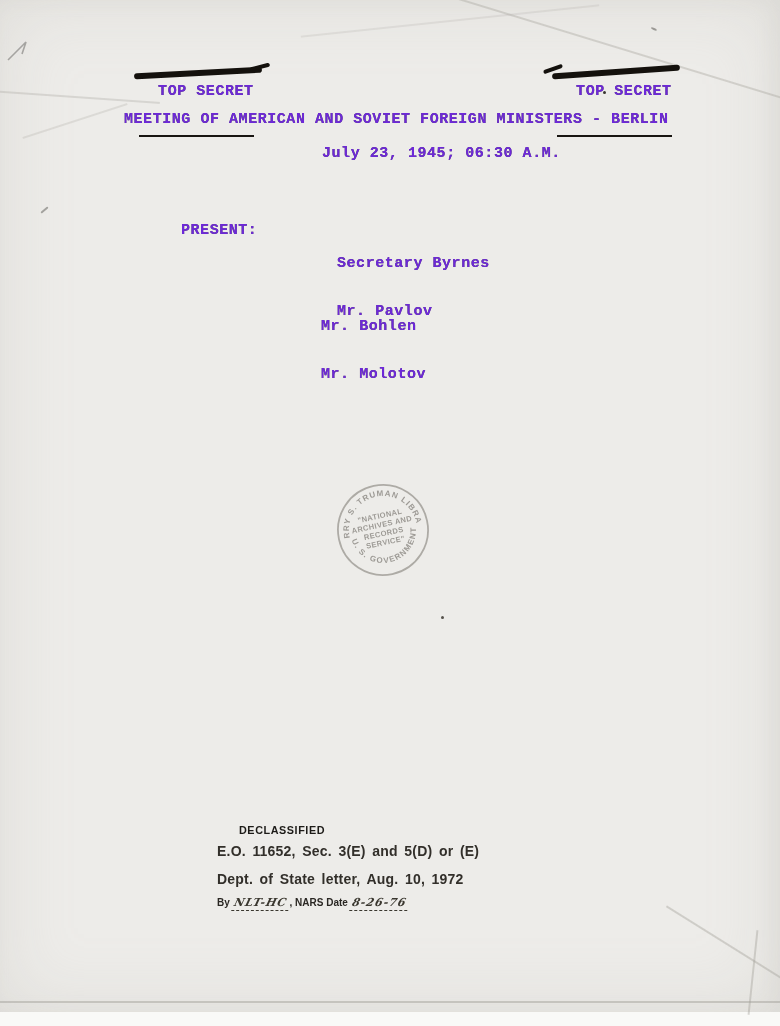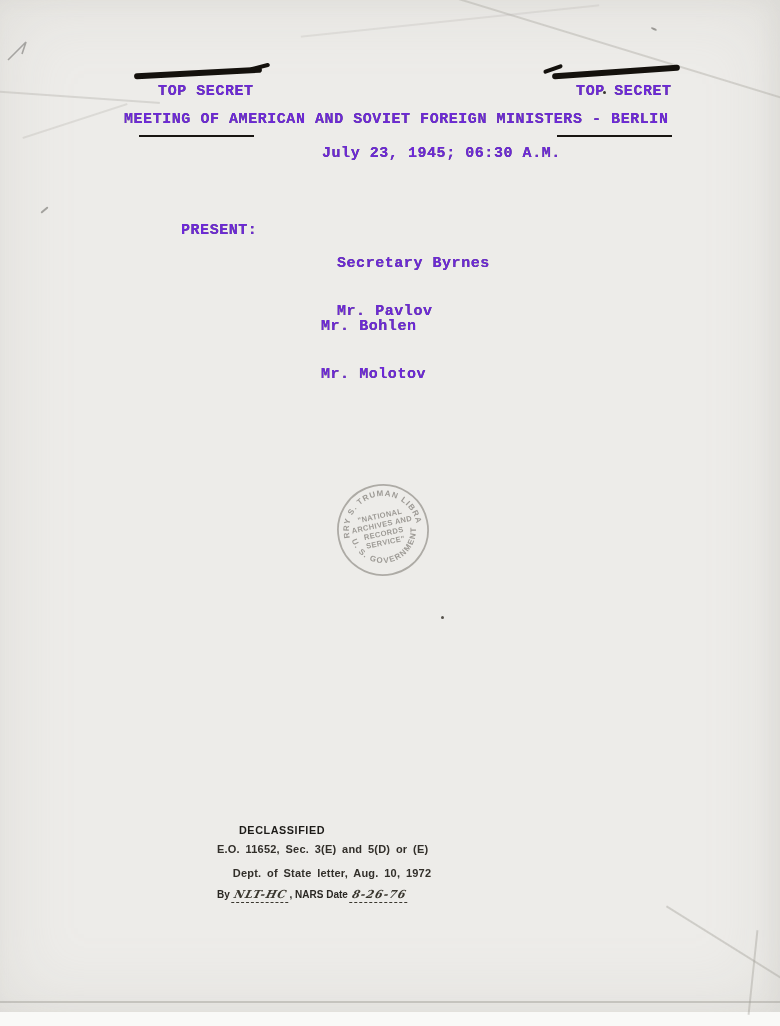--- a/index.html
+++ b/index.html
@@ -56,21 +56,21 @@
     position:absolute;left:217px;top:824px;width:230px;
     color:#2c2925;
   }
   .declass .d-title{
     font-family:"Liberation Sans",sans-serif;font-weight:700;
     font-size:11.5px;letter-spacing:.6px;margin-left:22px;
     transform:scaleX(.94);transform-origin:left;color:#1d1b18;
   }
   .declass .d-line{
     font-family:"Liberation Sans",sans-serif;font-weight:600;
-    font-size:11px;letter-spacing:.2px;word-spacing:2.5px;
+    font-size:14px;letter-spacing:.2px;word-spacing:2.5px;
     margin-top:7px;color:#322f2a;white-space:pre;
   }
   .declass .d-line3{margin-top:12px;text-align:center;}
   .declass .d-byline{
     margin-top:9px;font-family:"Liberation Sans",sans-serif;
     font-weight:700;font-size:10px;color:#2a2723;white-space:nowrap;
   }
   .hand{
     display:inline-block;
     font-family:"DejaVu Serif",serif;font-style:italic;font-weight:600;

